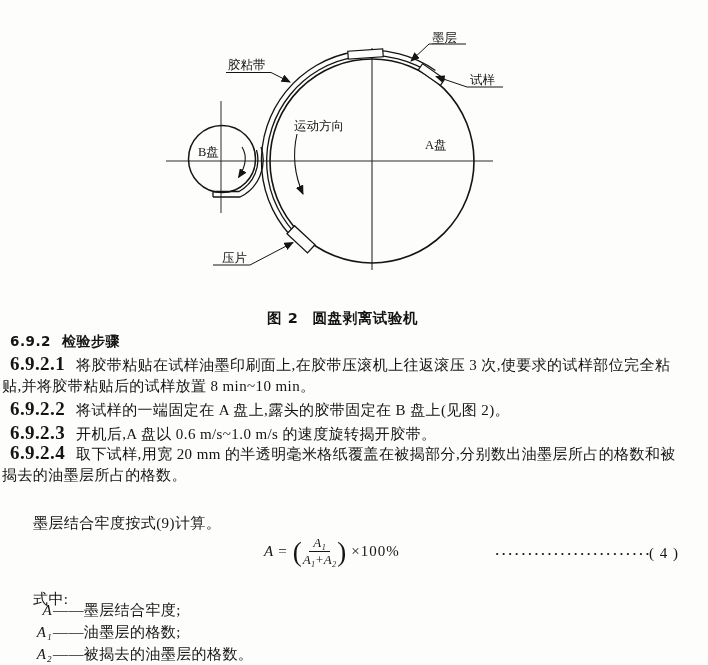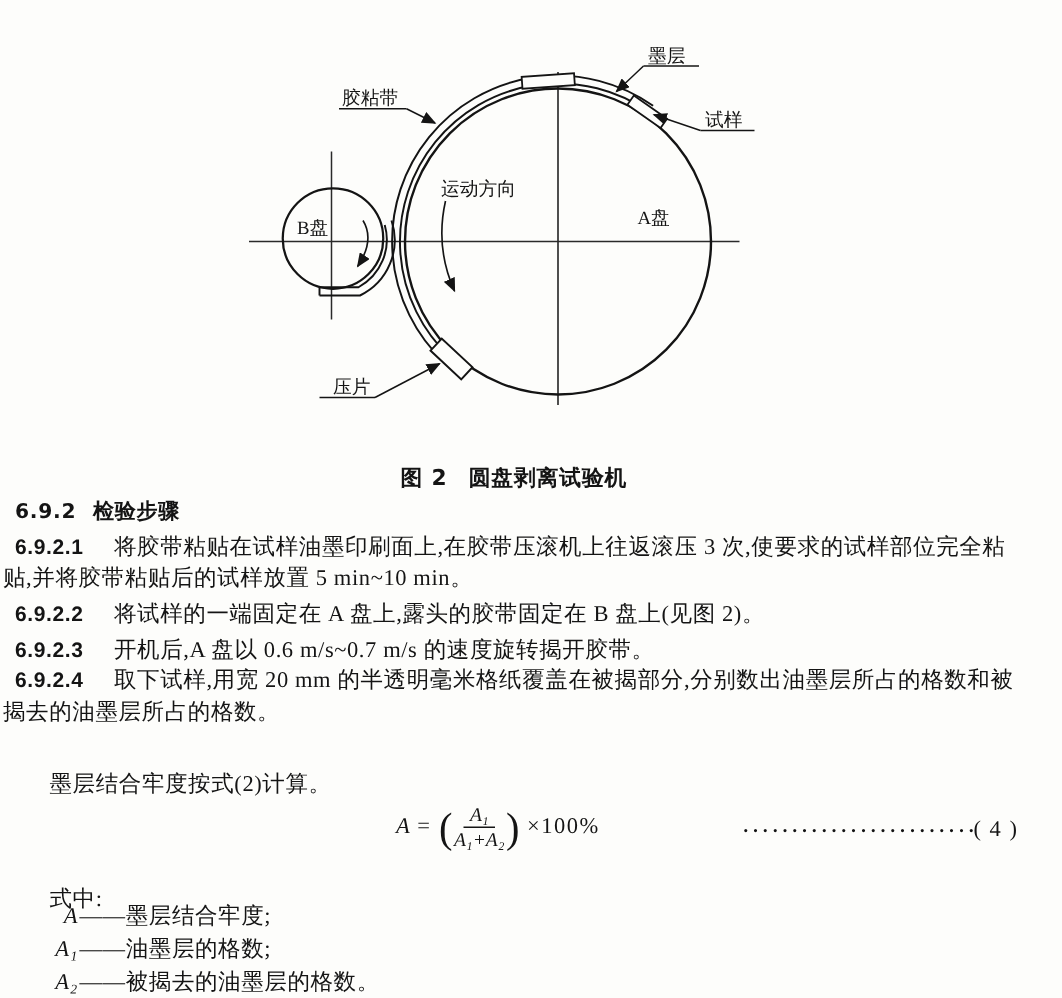--- a/index.html
+++ b/index.html
@@ -11,21 +11,21 @@
   #diagram{position:absolute;left:0;top:0;width:708px;height:300px;}
   .dlabel{font-size:12.5px;fill:#141414;font-family:"Liberation Serif","DejaVu Serif",serif;}
 
   
   .line{position:absolute;white-space:nowrap;font-size:15px;letter-spacing:.4px;line-height:18px;}
   .caption{position:absolute;top:309px;left:267px;font-family:"DejaVu Sans","Liberation Sans",sans-serif;
            font-weight:bold;font-size:14.5px;letter-spacing:.6px;}
   .caption .cap-title{margin-left:14px;}
   .hline{font-family:"DejaVu Sans","Liberation Sans",sans-serif;font-weight:bold;font-size:14px;letter-spacing:.5px;}
   .h-num{display:inline-block;min-width:52px;font-family:"DejaVu Sans","Liberation Sans",sans-serif;font-weight:bold;font-size:13.5px;}
-  .c-num{display:inline-block;min-width:66px;font-family:Liberation Sans, sans-serif;font-weight:bold;font-size:14px;}
+  .c-num{display:inline-block;min-width:66px;font-family:Liberation Serif, serif;font-weight:bold;font-size:19px;}
 
   
   .formula{position:absolute;left:264px;top:537px;display:flex;align-items:center;
            font-size:15px;font-family:"Liberation Serif","DejaVu Serif",serif;}
   .f-var{font-style:italic;}
   .f-eq{margin:0 5px;}
   .f-paren{font-size:27px;font-weight:300;line-height:26px;transform:scaleY(1.05);padding:0 1px;}
   .f-frac{display:inline-flex;flex-direction:column;align-items:center;font-size:13px;font-style:italic;line-height:12px;}
   .f-num{padding:0 4px 2px 4px;border-bottom:1.2px solid #141414;}
   .f-den{padding-top:2px;}
@@ -101,41 +101,41 @@
   </div>
 
   <div class="line hline" style="left:10px;top:332px;">
     <span class="h-num">6.9.2</span><span>检验步骤</span>
   </div>
 
   <div class="line" style="left:10px;top:355px;">
     <span class="c-num">6.9.2.1</span><span>将胶带粘贴在试样油墨印刷面上,在胶带压滚机上往返滚压 3 次,使要求的试样部位完全粘</span>
   </div>
   <div class="line" style="left:2px;top:377px;">
-    <span>贴,并将胶带粘贴后的试样放置 5 min~10 min。</span>
+    <span>贴,并将胶带粘贴后的试样放置 8 min~10 min。</span>
   </div>
 
   <div class="line" style="left:10px;top:400px;">
     <span class="c-num">6.9.2.2</span><span>将试样的一端固定在 A 盘上,露头的胶带固定在 B 盘上(见图 2)。</span>
   </div>
 
   <div class="line" style="left:10px;top:424px;">
-    <span class="c-num">6.9.2.3</span><span>开机后,A 盘以 0.6 m/s~0.7 m/s 的速度旋转揭开胶带。</span>
+    <span class="c-num">6.9.2.3</span><span>开机后,A 盘以 0.6 m/s~1.0 m/s 的速度旋转揭开胶带。</span>
   </div>
 
   <div class="line" style="left:10px;top:444px;">
     <span class="c-num">6.9.2.4</span><span>取下试样,用宽 20 mm 的半透明毫米格纸覆盖在被揭部分,分别数出油墨层所占的格数和被</span>
   </div>
   <div class="line" style="left:2px;top:466px;text-align:right;">
     <span>揭去的油墨层所占的格数。</span>
   </div>
 
 
   <div class="line" style="left:33px;top:514px;">
-    <span>墨层结合牢度按式(2)计算。</span>
+    <span>墨层结合牢度按式(9)计算。</span>
   </div>
 
   <div class="formula">
     <span class="f-var">A</span>
     <span class="f-eq">=</span>
     <span class="f-paren">(</span>
     <span class="f-frac">
       <span class="f-num">A₁</span>
       <span class="f-den">A₁+A₂</span>
     </span>

